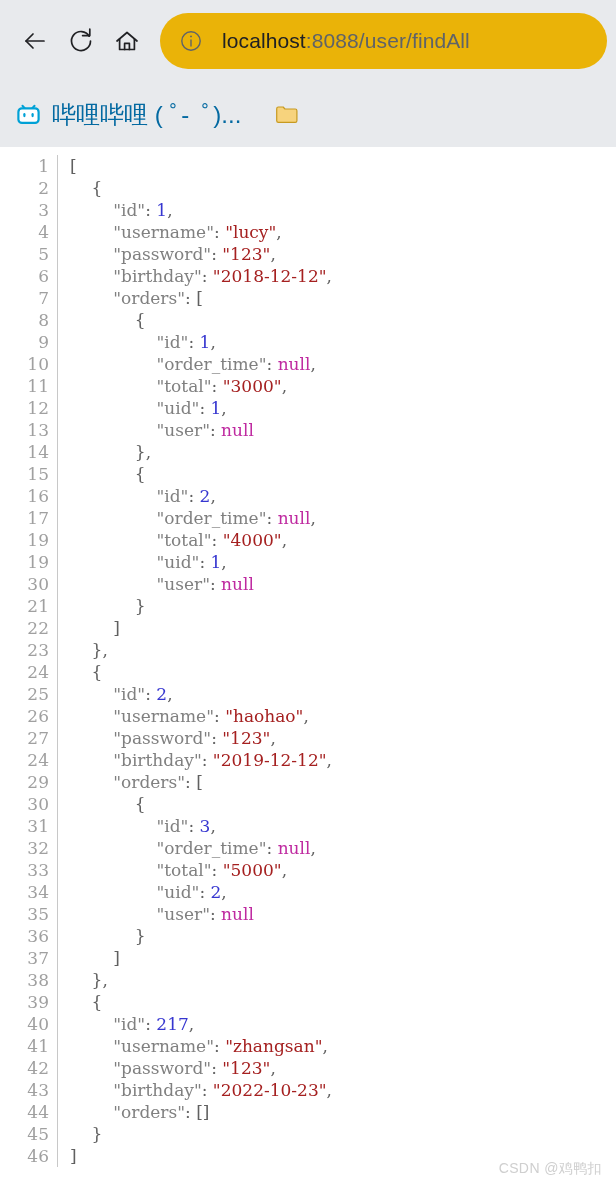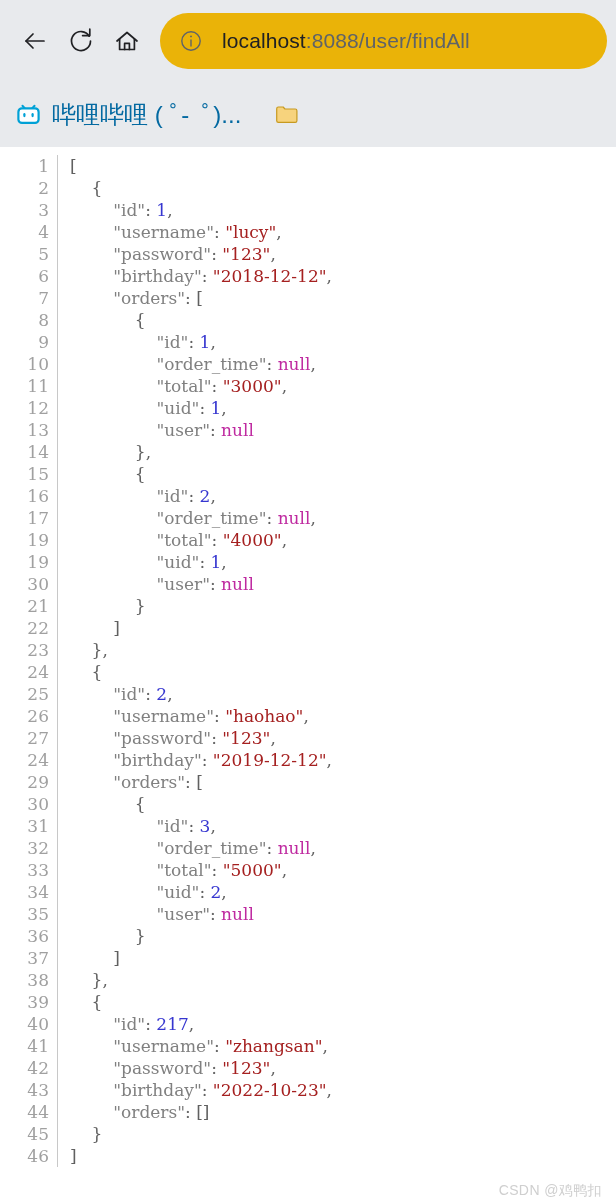--- a/index.html
+++ b/index.html
@@ -161,21 +161,21 @@
   .t-key   { color: #808080; }
   .t-str   { color: #a52020; }
   .t-num   { color: #3636d0; }
   .t-null  { color: #bf2aa0; }
   .t-punc  { color: #606060; }
 
   
   .watermark {
     position: absolute;
     right: 14px;
-    bottom: 0;
+    bottom: 22px;
     font-size: 14px;
     color: #cfcfcf;
     font-family: "Liberation Sans", sans-serif;
     white-space: nowrap;
     letter-spacing: 0.4px;
   }
 </style>
 </head>
 <body>
 

